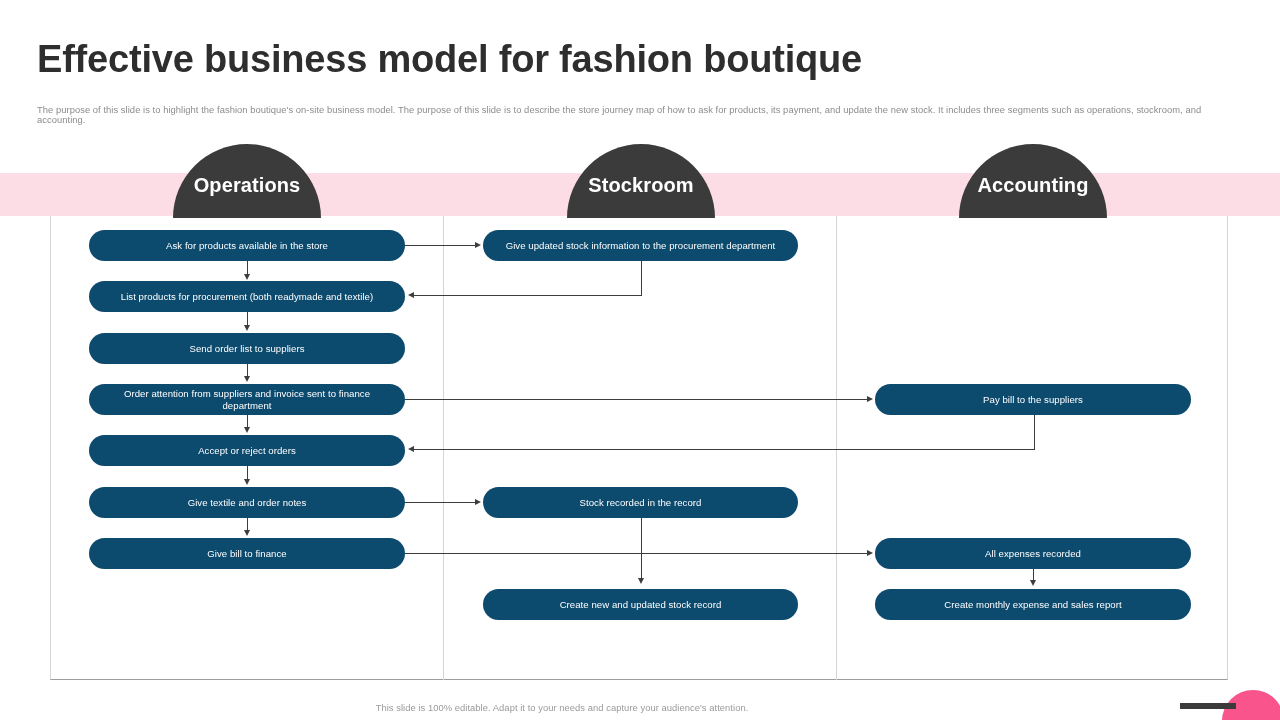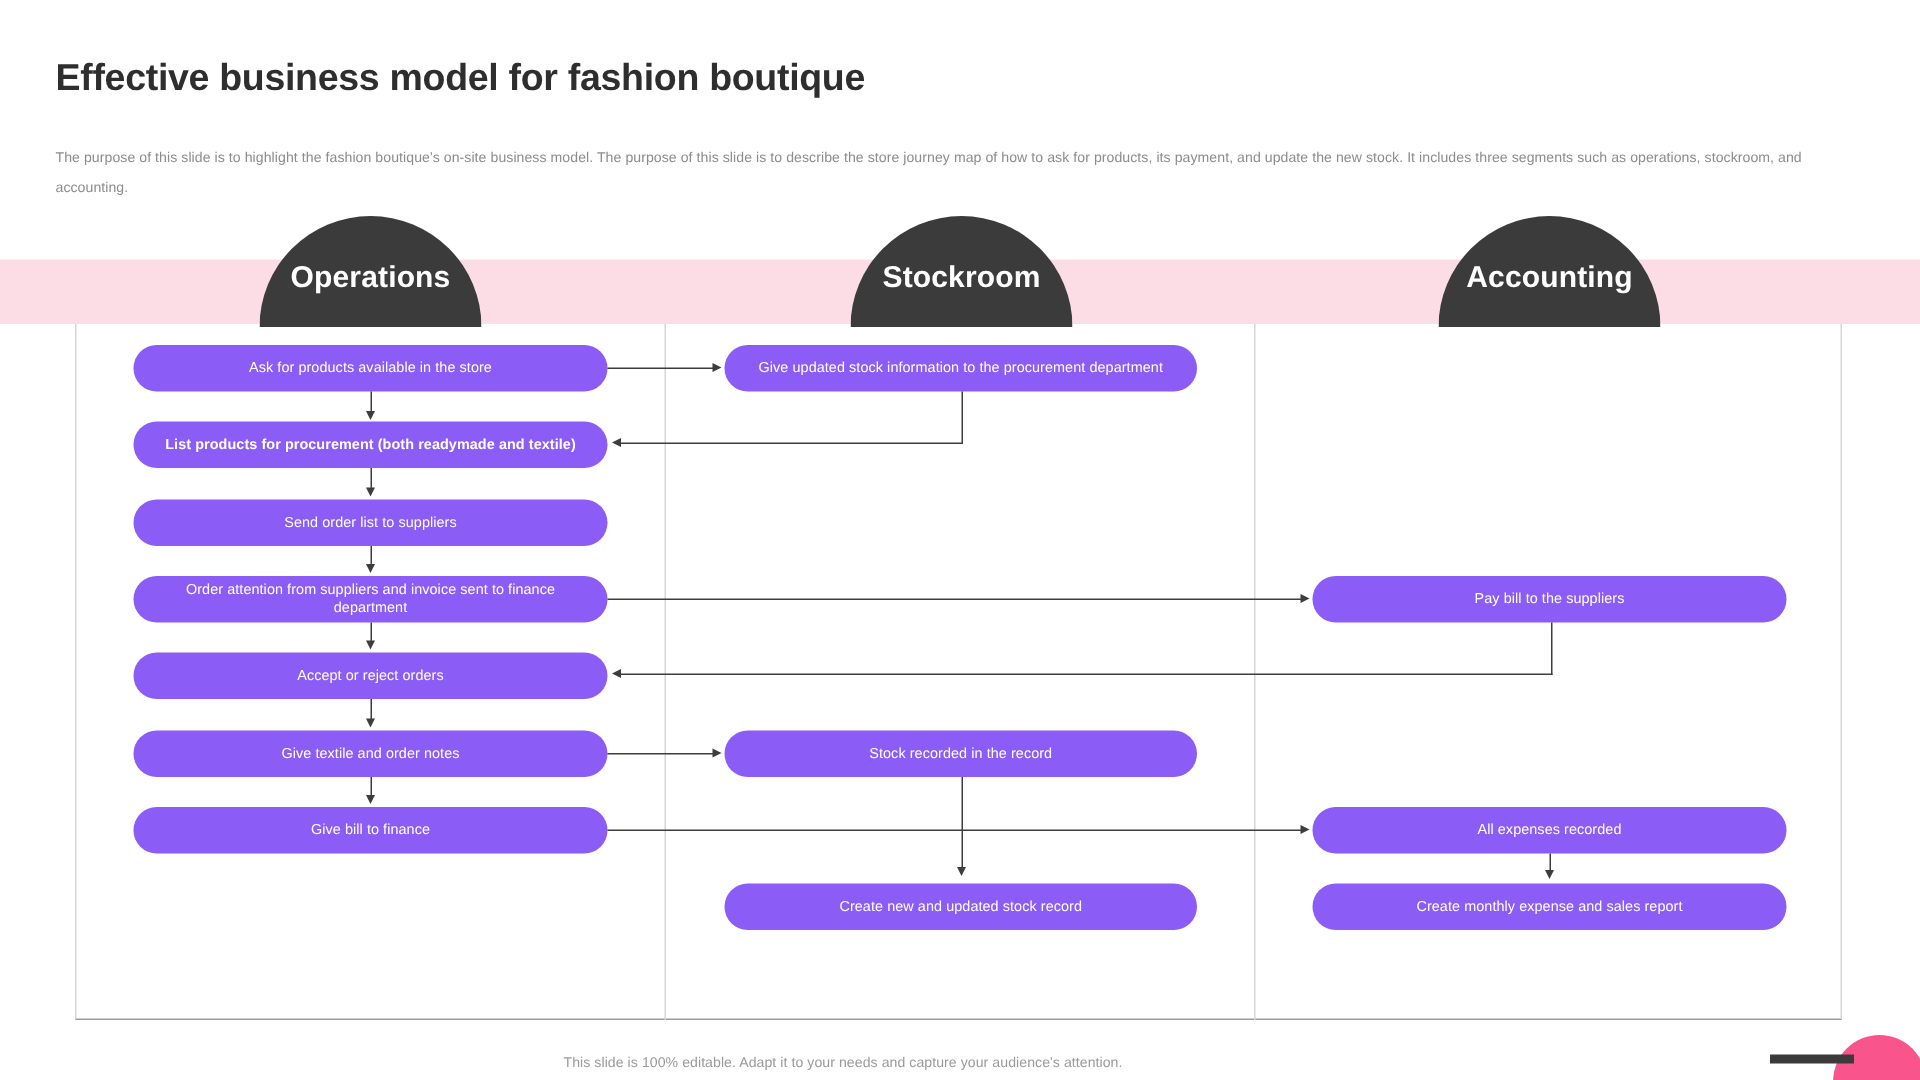--- a/index.html
+++ b/index.html
@@ -13,33 +13,33 @@
     font-family: "Liberation Sans", sans-serif;
     overflow: hidden;
     position: relative;
   }
 
   
   #slide-title {
     position: absolute;
     left: 37px;
     top: 38px;
-    font-size: 25px;
+    font-size: 38px;
     font-weight: bold;
     color: #2e2e2e;
     letter-spacing: -0.2px;
     white-space: nowrap;
   }
   #slide-subtitle {
     position: absolute;
     left: 37px;
-    top: 95px;
+    top: 105px;
     width: 1200px;
     font-size: 9.4px;
-    line-height: 20px;
+    line-height: 10px;
     color: #8c8c8c;
     letter-spacing: 0.05px;
   }
 
   
   #banner-band {
     position: absolute;
     left: 0;
     top: 173px;
     width: 1280px;
@@ -102,21 +102,21 @@
     font-weight: bold;
     letter-spacing: 0.1px;
   }
   #circle-operations  { left: 173px; }
   #circle-stockroom   { left: 567px; }
   #circle-accounting  { left: 959px; }
 
   
   .node {
     position: absolute;
-    background: #8b5cf6;
+    background: #0c4a6e;
     border-radius: 40px;
     color: #ffffff;
     font-size: 9.6px;
     line-height: 12px;
     display: flex;
     align-items: center;
     justify-content: center;
     text-align: center;
     box-sizing: border-box;
     padding: 2px 18px;
@@ -205,21 +205,21 @@
 <div id="circle-stockroom" class="header-circle-wrap">
   <div class="header-circle"></div>
   <div class="header-circle-label">Stockroom</div>
 </div>
 <div id="circle-accounting" class="header-circle-wrap">
   <div class="header-circle"></div>
   <div class="header-circle-label">Accounting</div>
 </div>
 
 <div class="node" style="left:89px; top:230px; width:316px; height:31px;">Ask for products available in the store</div>
-<div class="node" style="left:89px; top:281px; width:316px; height:31px;font-weight:bold;">List products for procurement (both readymade and textile)</div>
+<div class="node" style="left:89px; top:281px; width:316px; height:31px;">List products for procurement (both readymade and textile)</div>
 <div class="node" style="left:89px; top:333px; width:316px; height:31px;">Send order list to suppliers</div>
 <div class="node" style="left:89px; top:384px; width:316px; height:31px;">Order attention from suppliers and invoice sent to finance department</div>
 <div class="node" style="left:89px; top:435px; width:316px; height:31px;">Accept or reject orders</div>
 <div class="node" style="left:89px; top:487px; width:316px; height:31px;">Give textile and order notes</div>
 <div class="node" style="left:89px; top:538px; width:316px; height:31px;">Give bill to finance</div>
 
 <div class="node" style="left:483px; top:230px; width:315px; height:31px;">Give updated stock information to the procurement department</div>
 <div class="node" style="left:483px; top:487px; width:315px; height:31px;">Stock recorded in the record</div>
 <div class="node" style="left:483px; top:589px; width:315px; height:31px;">Create new and updated stock record</div>
 

